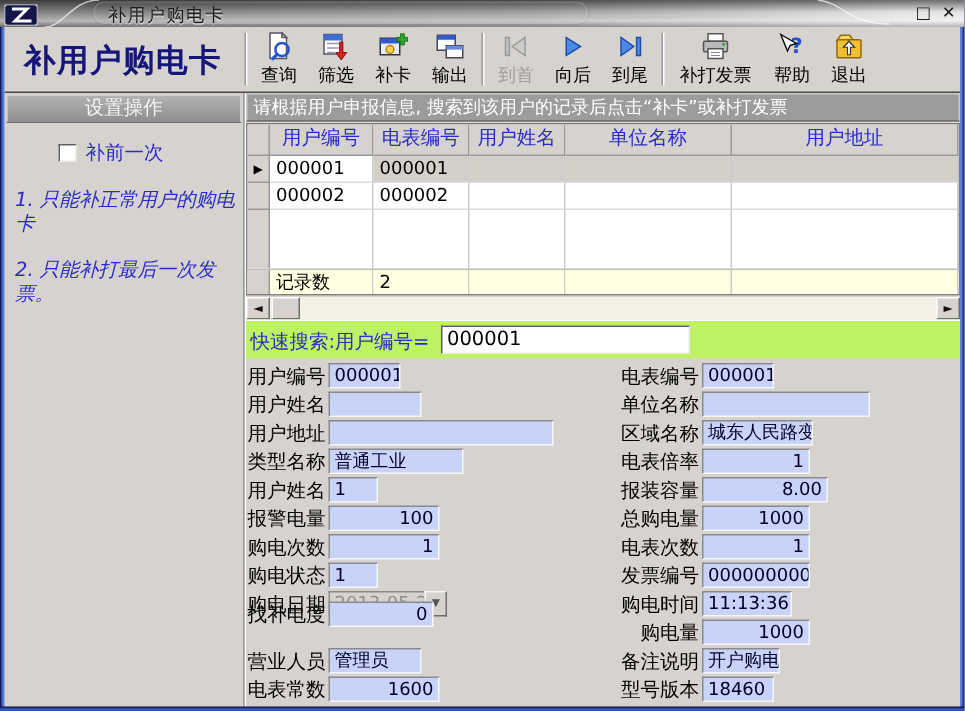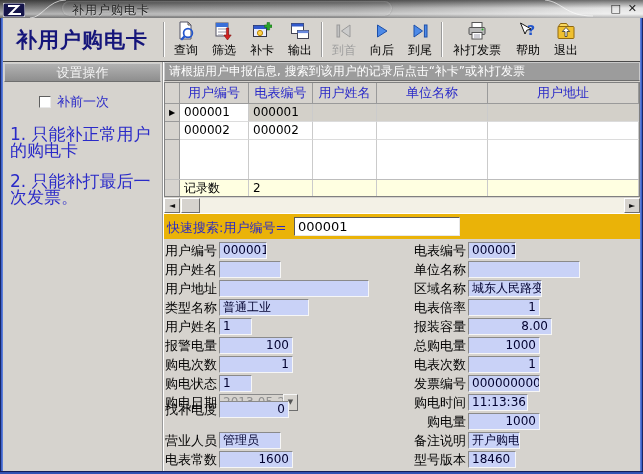--- a/index.html
+++ b/index.html
@@ -46,21 +46,21 @@
   
   .sidebar { position:absolute; left:0; top:0; width:160px; height:409px;
              border-right:1px solid #9a9a9a; box-shadow:1px 0 0 #fff; }
   .sb-head { margin:1px; height:19px; background:linear-gradient(180deg,#b2b2b2,#8e8e8e);
              border:1px solid #cfcfcf; border-bottom-color:#6e6e6e;
              color:#f4f4f4; font-size:13px; text-align:center; line-height:17px; }
   .sb-check { margin:11px 0 0 36px; display:flex; align-items:center; gap:6px; }
   .checkbox { width:12px; height:12px; background:#fff; border:1px solid;
               border-color:#5f5f5f #e8e8e8 #e8e8e8 #5f5f5f; }
   .sb-check-label { font-size:13px; color:#2a2ac8; }
-  .sb-note { margin:15px 4px 0 7px; font-size:17px; color:#2a2ac8; line-height:16px; }
+  .sb-note { margin:15px 4px 0 7px; font-size:13px; color:#2a2ac8; line-height:16px;font-style:italic; }
 
   
   .main { position:absolute; left:161px; top:0; width:476px; height:409px; }
   .instruction { height:19px; background:#9c9c9c; border:1px solid #c9c9c9; border-bottom-color:#6e6e6e;
                  color:#fff; font-size:12px; line-height:17px; padding-left:4px; white-space:nowrap; overflow:hidden; }
 
   
   .grid { position:absolute; left:0; top:20px; width:476px; height:115px; background:#fff;
           border:1px solid #808080; display:flex; flex-direction:column; overflow:hidden; }
   .g-row { display:flex; height:18px; flex:0 0 auto; }
@@ -83,21 +83,21 @@
   
   .hscroll { position:absolute; left:0; top:136px; width:476px; height:15px; background:#f3f1e6; }
   .hs-btn { position:absolute; top:0; width:16px; height:15px; background:#d6d3ce;
             border:1px solid; border-color:#fff #6e6e6e #6e6e6e #fff; text-align:center;
             font-size:8px; line-height:13px; color:#111; }
   .hs-left { left:0; } .hs-right { right:0; }
   .hs-thumb { position:absolute; left:17px; top:0; width:19px; height:15px; background:#d6d3ce;
             border:1px solid; border-color:#fff #6e6e6e #6e6e6e #fff; }
 
   
-  .qsearch { position:absolute; left:0; top:151px; width:476px; height:26px; background:#eab308;
+  .qsearch { position:absolute; left:0; top:151px; width:476px; height:26px; background:#bef264;
              border-top:1px solid #fff; }
   .qs-label { position:absolute; left:3px; top:5px; font-size:13px; color:#2a2ac8; }
   .qs-input { position:absolute; left:130px; top:3px; width:166px; height:19px; background:#fff;
              border:1px solid; border-color:#5a5a5a #e8e8e8 #e8e8e8 #5a5a5a; font-size:13px;
              padding:0 3px; color:#000; font-family:inherit; }
 
   
   .form { position:absolute; left:0; top:177px; width:476px; height:232px; }
   .fitem { position:absolute; display:flex; align-items:center; height:17px; }
   .fitem.lcol { left:0; } .fitem.rcol { left:232px; }

